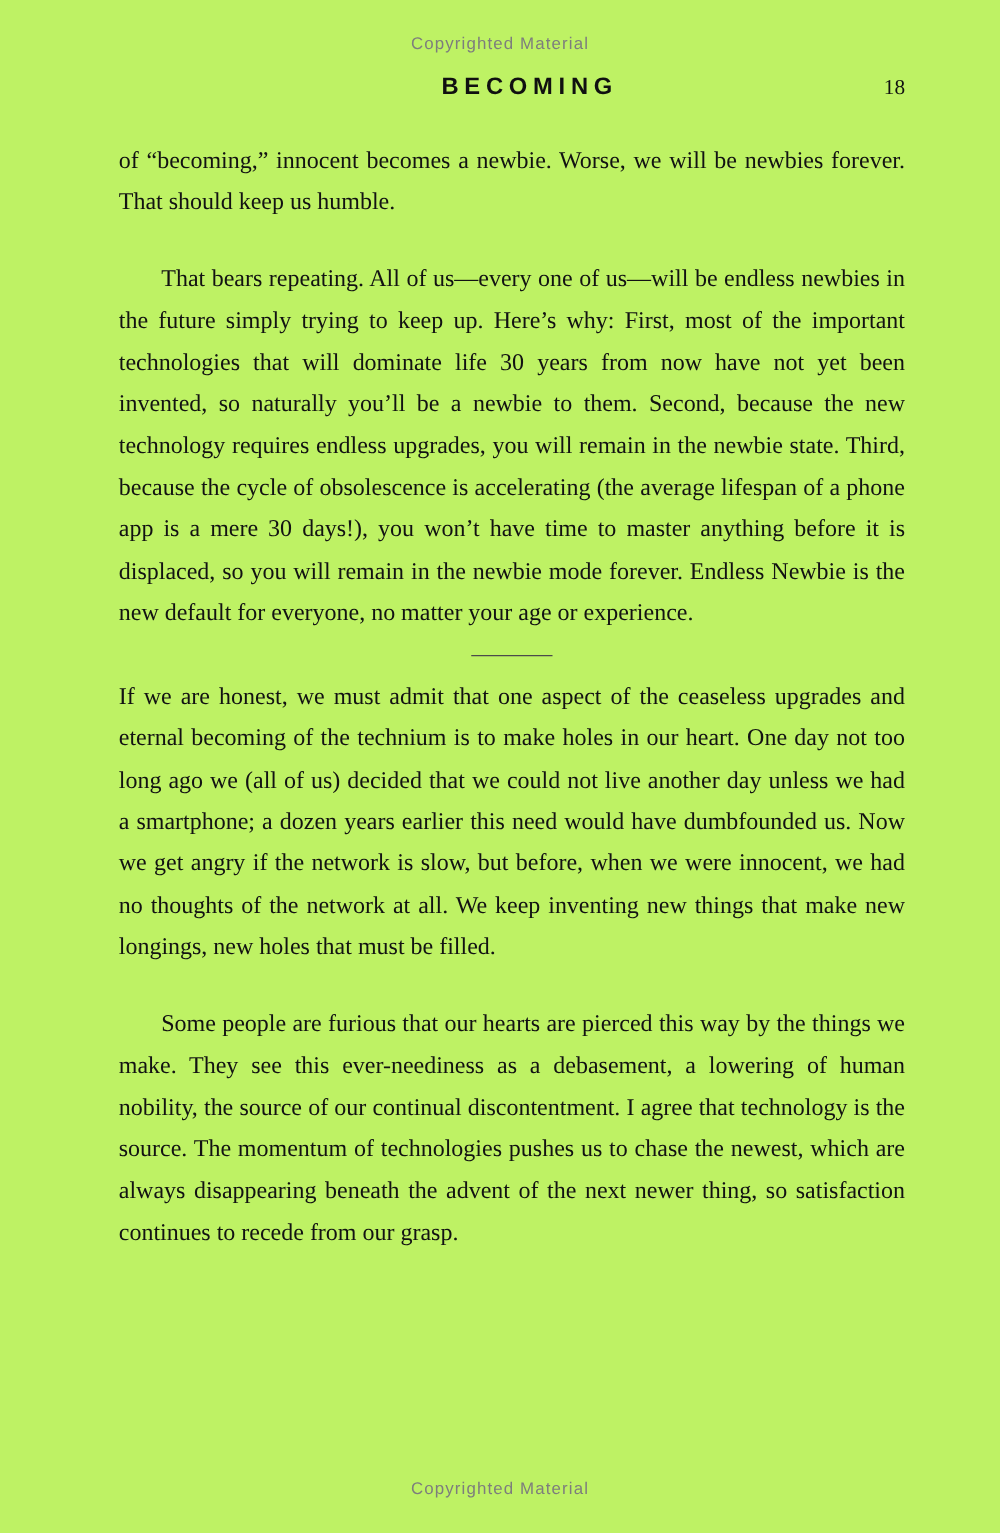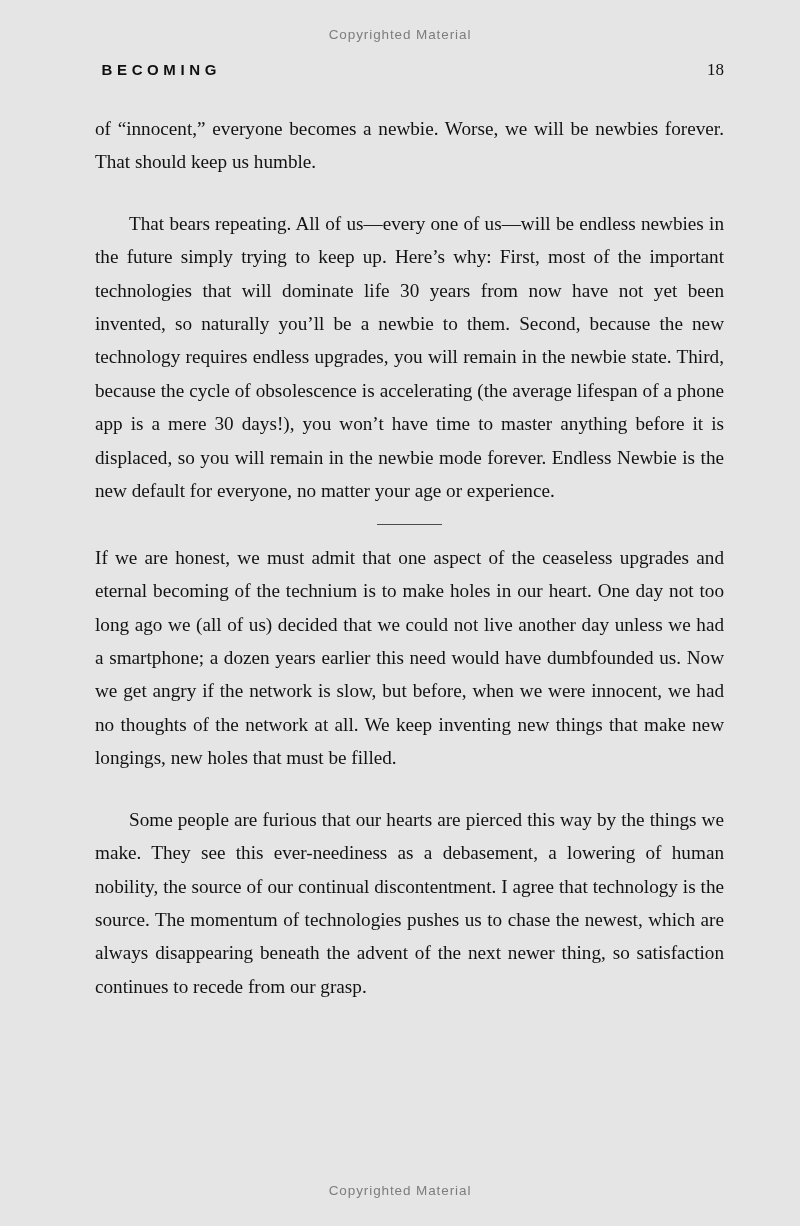--- a/index.html
+++ b/index.html
@@ -6,21 +6,21 @@
     margin: 0;
     padding: 0;
     background: #ffffff;
   }
 
   .page {
     position: relative;
     width: 800px;
     height: 1226px;
     margin: 0 auto;
-    background: #e5e5e5;
+    background: #bef264;
     overflow: hidden;
     font-family: "Liberation Serif", "DejaVu Serif", serif;
     color: #1a1a1a;
     -webkit-font-smoothing: antialiased;
   }
 
   
   .watermark {
     position: absolute;
     left: 0;
@@ -38,24 +38,25 @@
   
   .running-head {
     position: absolute;
     top: 60px;
     left: 95px;
     width: 629px;
     height: 24px;
   }
   .running-head-title {
     position: absolute;
-    left: 2px;
+    left: 12px;
     width: 100%;
+    text-align: center;
     font-family: "Liberation Sans", "DejaVu Sans", sans-serif;
-    font-size: 15px;
+    font-size: 19px;
     font-weight: 700;
     letter-spacing: 4.6px;
     text-indent: 4.6px;
     color: #101010;
     line-height: 20px;
   }
   .running-head-folio {
     position: absolute;
     right: 0;
     top: 0;
@@ -106,21 +107,21 @@
 
   <div class="watermark watermark-top">Copyrighted Material</div>
 
   <div class="running-head">
     <div class="running-head-title">BECOMING</div>
     <div class="running-head-folio">18</div>
   </div>
 
   <div class="textblock">
 
-    <p class="para flush">of “innocent,” everyone becomes a newbie. Worse, we will be newbies forever. That should keep us humble.</p>
+    <p class="para flush">of “becoming,” innocent becomes a newbie. Worse, we will be newbies forever. That should keep us humble.</p>
 
     <p class="para indent">That bears repeating. All of us—every one of us—will be endless newbies in the future simply trying to keep up. Here’s why: First, most of the important technologies that will dominate life 30 years from now have not yet been invented, so naturally you’ll be a newbie to them. Second, because the new technology requires endless upgrades, you will remain in the newbie state. Third, because the cycle of obsolescence is accelerating (the average lifespan of a phone app is a mere 30 days!), you won’t have time to master anything before it is displaced, so you will remain in the newbie mode forever. Endless Newbie is the new default for everyone, no matter your age or experience.</p>
 
     <div class="divider-wrap">
       <div class="divider-rule"></div>
     </div>
 
     <p class="para flush">If we are honest, we must admit that one aspect of the ceaseless upgrades and eternal becoming of the technium is to make holes in our heart. One day not too long ago we (all of us) decided that we could not live another day unless we had a smartphone; a dozen years earlier this need would have dumbfounded us. Now we get angry if the network is slow, but before, when we were innocent, we had no thoughts of the network at all. We keep inventing new things that make new longings, new holes that must be filled.</p>
 
     <p class="para indent">Some people are furious that our hearts are pierced this way by the things we make. They see this ever-neediness as a debasement, a lowering of human nobility, the source of our continual discontentment. I agree that technology is the source. The momentum of technologies pushes us to chase the newest, which are always disappearing beneath the advent of the next newer thing, so satisfaction continues to recede from our grasp.</p>

